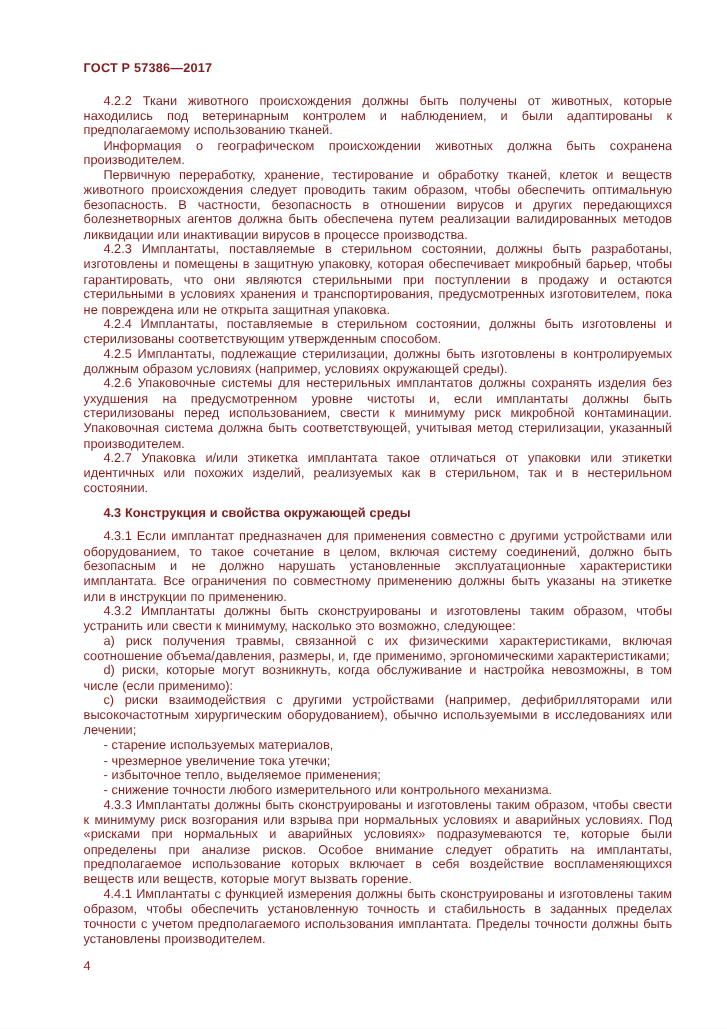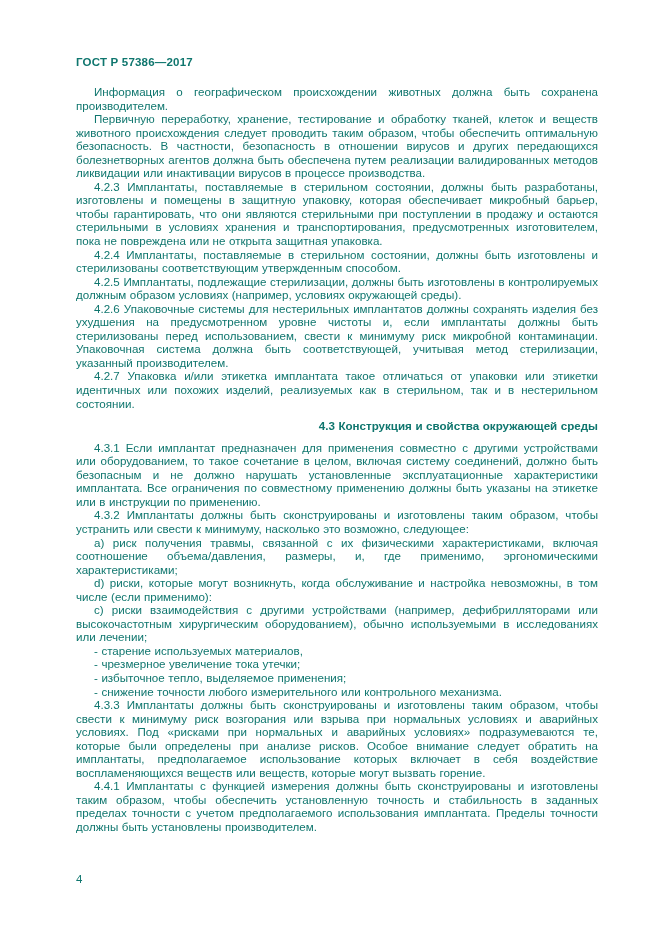--- a/index.html
+++ b/index.html
@@ -6,59 +6,60 @@
     margin: 0;
     padding: 0;
     background: #ffffff;
   }
   .page {
     position: relative;
     width: 661px;
     height: 935px;
     background: #ffffff;
     box-sizing: border-box;
-    padding: 56px 63px 0 76px;
+    padding: 56px 50px 0 76px;
     font-family: "Liberation Sans", sans-serif;
-    color: #0f766e;
+    color: #7f1d1d;
     overflow: hidden;
     outline: 1px solid #e8e8e8;
   }
   .doc-header {
     font-size: 11.5px;
     font-weight: bold;
     letter-spacing: 0.2px;
     margin-bottom: 17px;
   }
   .content p {
     margin: 0;
     font-size: 11.6px;
     line-height: 13.55px;
     text-align: justify;
     text-indent: 18px;
     word-spacing: 0.3px;
   }
   .content p.heading {
     font-weight: bold;
-    text-align: right;
+    text-align: left;
     margin: 9px 0 8px 0;
   }
   .page-number {
     position: absolute;
     left: 76px;
     bottom: 50px;
     font-size: 11.5px;
   }
 </style>
 </head>
 <body>
 
 <div class="page">
   <div class="doc-header">ГОСТ Р 57386—2017</div>
 
   <div class="content">
+      <p>4.2.2 Ткани животного происхождения должны быть получены от животных, которые находились под ветеринарным контролем и наблюдением, и были адаптированы к предполагаемому использованию тканей.</p>
       <p>Информация о географическом происхождении животных должна быть сохранена производителем.</p>
       <p>Первичную переработку, хранение, тестирование и обработку тканей, клеток и веществ животного происхождения следует проводить таким образом, чтобы обеспечить оптимальную безопасность. В частности, безопасность в отношении вирусов и других передающихся болезнетворных агентов должна быть обеспечена путем реализации валидированных методов ликвидации или инактивации вирусов в процессе производства.</p>
       <p>4.2.3 Имплантаты, поставляемые в стерильном состоянии, должны быть разработаны, изготовлены и помещены в защитную упаковку, которая обеспечивает микробный барьер, чтобы гарантировать, что они являются стерильными при поступлении в продажу и остаются стерильными в условиях хранения и транспортирования, предусмотренных изготовителем, пока не повреждена или не открыта защитная упаковка.</p>
       <p>4.2.4 Имплантаты, поставляемые в стерильном состоянии, должны быть изготовлены и стерилизованы соответствующим утвержденным способом.</p>
       <p>4.2.5 Имплантаты, подлежащие стерилизации, должны быть изготовлены в контролируемых должным образом условиях (например, условиях окружающей среды).</p>
       <p>4.2.6 Упаковочные системы для нестерильных имплантатов должны сохранять изделия без ухудшения на предусмотренном уровне чистоты и, если имплантаты должны быть стерилизованы перед использованием, свести к минимуму риск микробной контаминации. Упаковочная система должна быть соответствующей, учитывая метод стерилизации, указанный производителем.</p>
       <p>4.2.7 Упаковка и/или этикетка имплантата такое отличаться от упаковки или этикетки идентичных или похожих изделий, реализуемых как в стерильном, так и в нестерильном состоянии.</p>
       <p class="heading">4.3 Конструкция и свойства окружающей среды</p>
       <p>4.3.1 Если имплантат предназначен для применения совместно с другими устройствами или оборудованием, то такое сочетание в целом, включая систему соединений, должно быть безопасным и не должно нарушать установленные эксплуатационные характеристики имплантата. Все ограничения по совместному применению должны быть указаны на этикетке или в инструкции по применению.</p>
       <p>4.3.2 Имплантаты должны быть сконструированы и изготовлены таким образом, чтобы устранить или свести к минимуму, насколько это возможно, следующее:</p>

